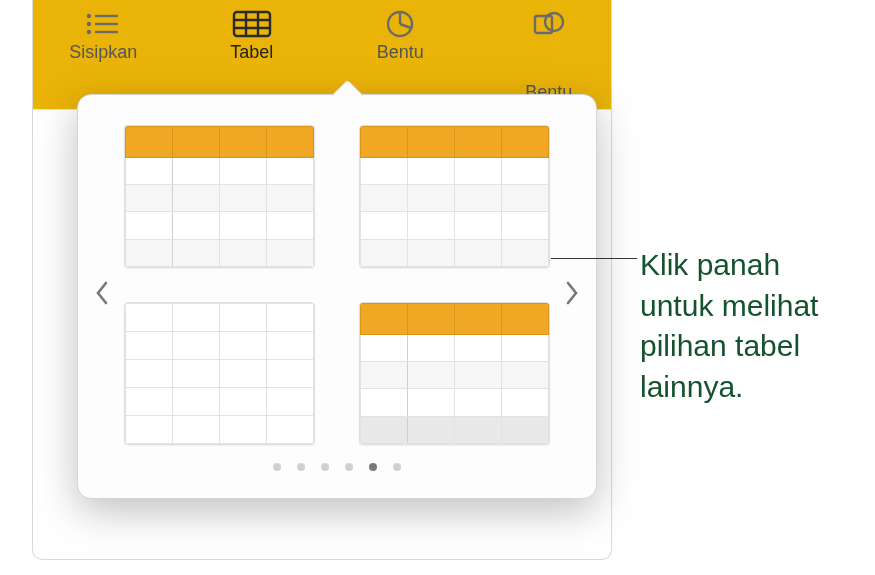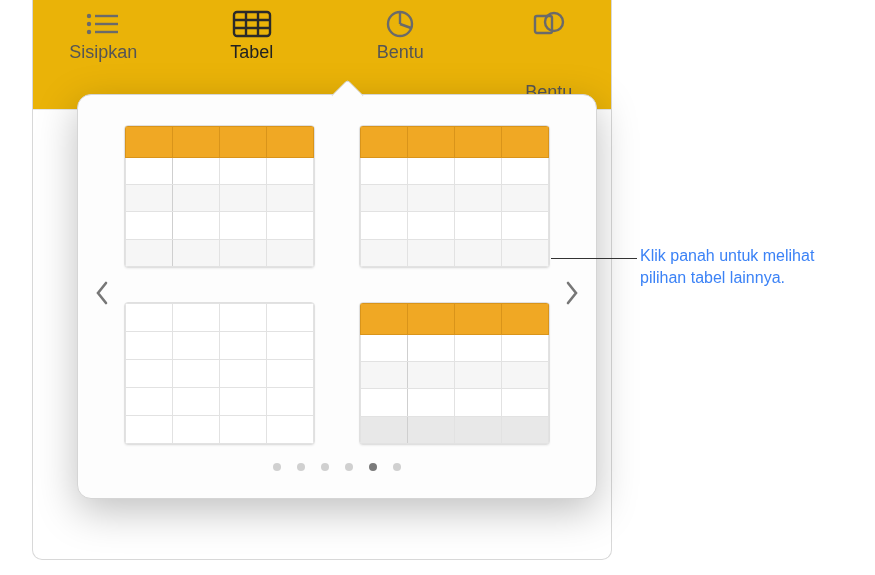--- a/index.html
+++ b/index.html
@@ -138,23 +138,23 @@
       background: #d0d0d0;
       cursor: pointer;
     }
     .dot.active { background: #7a7a7a; }
 
     .callout {
       position: absolute;
       left: 640px;
       top: 245px;
       width: 215px;
-      font-size: 16px;
+      font-size: 30px;
       line-height: 1.35;
-      color: #3b82f6;
+      color: #14532d;
     }
     .callout-line {
       position: absolute;
       left: 551px;
       top: 258px;
       width: 86px;
       height: 1px;
       background: #333;
     }
   </style>

